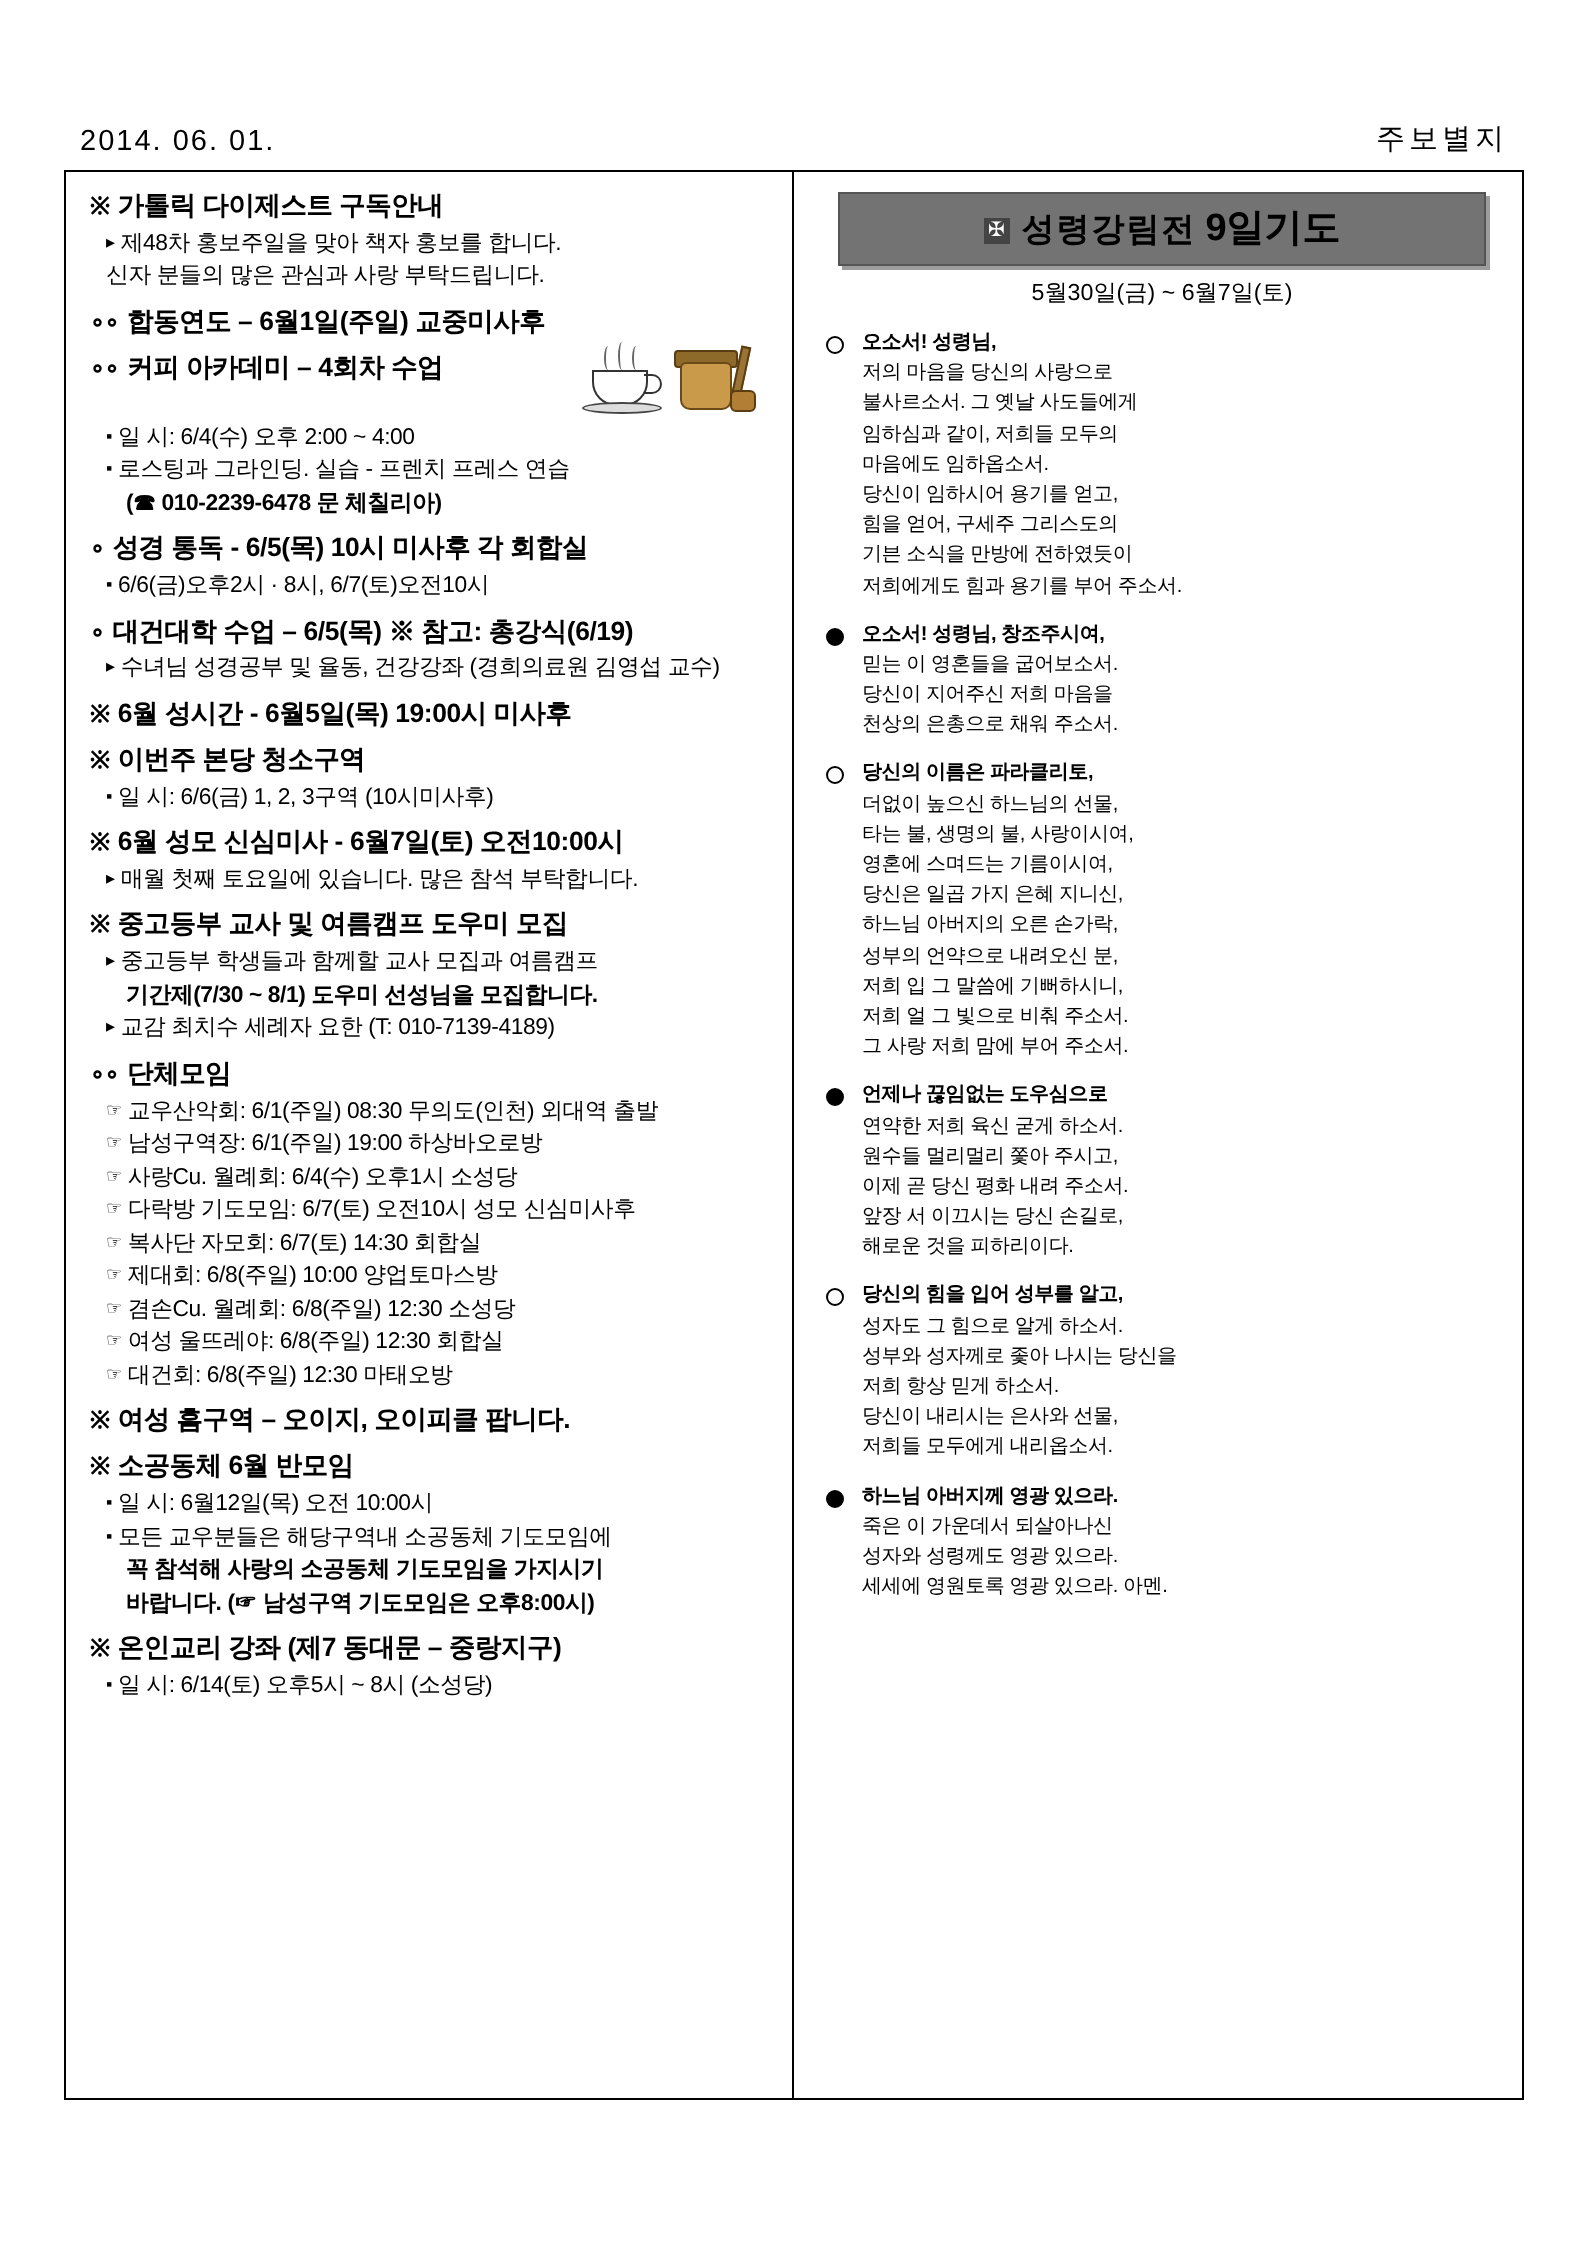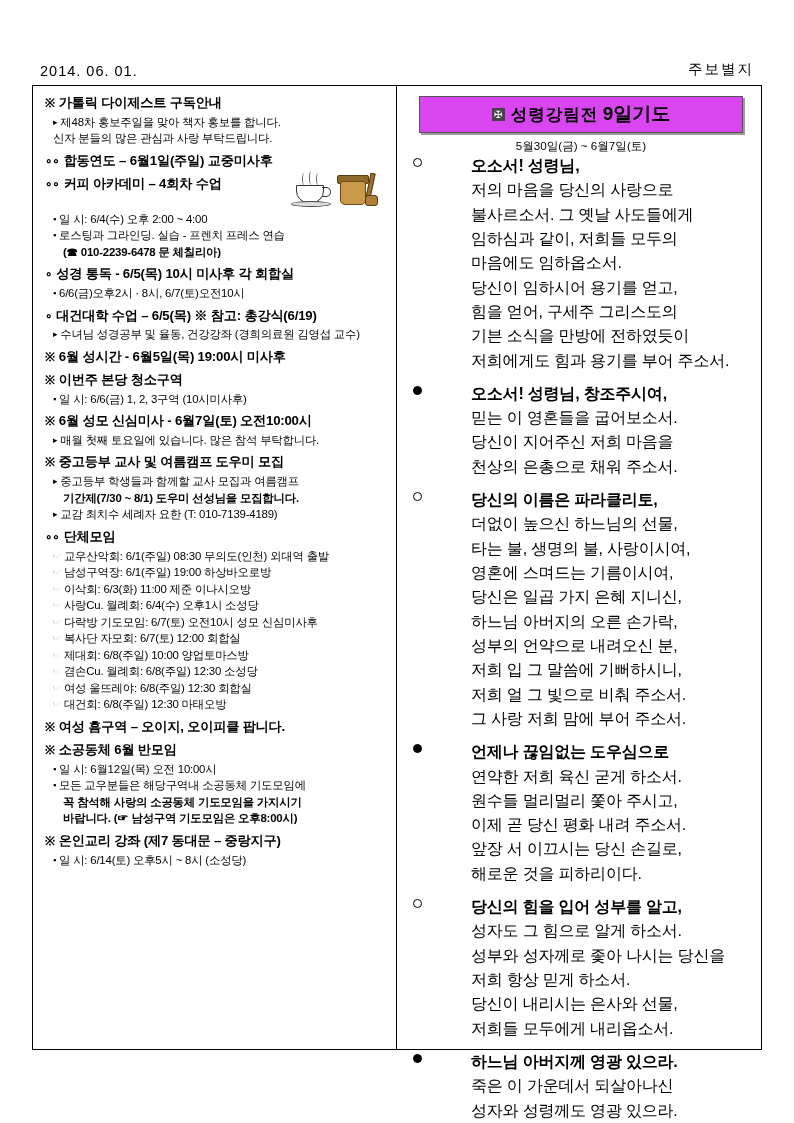--- a/index.html
+++ b/index.html
@@ -162,21 +162,21 @@
     left: 71px; top: 24px;
     width: 11px; height: 9px;
     background: #b07f35;
     border: 1px solid #5a3d12;
     border-radius: 3px;
   }
 
   
   .right-title-bar {
     border: 1.5px solid #555;
-    background: #d946ef;
+    background: #737373;
     text-align: center;
     padding: 4px 6px 5px 6px;
     margin: 2px 8px 6px 8px;
     box-shadow: 2px 2px 0 #9d9d9d;
   }
   .right-title-bar .tt {
     font-size: 16.5px;
     font-weight: bold;
     letter-spacing: 1px;
   }
@@ -191,41 +191,41 @@
     color: #fff;
     font-size: 10px;
     line-height: 13px;
     text-align: center;
     margin-right: 6px;
     vertical-align: 2px;
   }
   .right-sub {
     text-align: center;
     font-size: 11.6px;
+    margin-bottom: 10px;
   }
   .prayer {
     margin-bottom: 9px;
     position: relative;
     padding-left: 20px;
   }
   .bullet {
     position: absolute;
     left: 2px;
     top: 4px;
     width: 9px; height: 9px;
     border-radius: 50%;
     border: 1.4px solid #000;
     box-sizing: border-box;
   }
   .bullet.filled { background: #000; }
   .prayer .pl {
-    font-size: 16px;
+    font-size: 10px;
     line-height: 1.52;
     letter-spacing: -0.2px;
-    margin-left: 40px;
   }
   .prayer .pl.first { font-weight: bold; }
 </style>
 </head>
 <body>
 
 <div class="page">
 
   <div class="header">
     <span class="date">2014. 06. 01.</span>
@@ -317,24 +317,23 @@
             <div class="line indent"><span>기간제(7/30 ~ 8/1) 도우미 선성님을 모집합니다.</span></div>
             <div class="line"><span class="b">▸</span><span>교감 최치수 세례자 요한 (T: 010-7139-4189)</span></div>
           </div>
           <div class="sec">
             <div class="sec-head">
               <span class="mk">∘∘</span>
               <span>단체모임</span>
             </div>
             <div class="line"><span class="b">☞</span><span>교우산악회: 6/1(주일) 08:30 무의도(인천) 외대역 출발</span></div>
             <div class="line"><span class="b">☞</span><span>남성구역장: 6/1(주일) 19:00   하상바오로방</span></div>
-            <div class="line"><span class="b">☞</span><span>이삭회: 6/3(화) 11:00   제준 이나시오방</span></div>
             <div class="line"><span class="b">☞</span><span>사랑Cu. 월례회: 6/4(수) 오후1시   소성당</span></div>
             <div class="line"><span class="b">☞</span><span>다락방 기도모임: 6/7(토) 오전10시 성모 신심미사후</span></div>
-            <div class="line"><span class="b">☞</span><span>복사단 자모회: 6/7(토) 12:00   회합실</span></div>
+            <div class="line"><span class="b">☞</span><span>복사단 자모회: 6/7(토) 14:30   회합실</span></div>
             <div class="line"><span class="b">☞</span><span>제대회: 6/8(주일) 10:00   양업토마스방</span></div>
             <div class="line"><span class="b">☞</span><span>겸손Cu. 월례회: 6/8(주일) 12:30   소성당</span></div>
             <div class="line"><span class="b">☞</span><span>여성 울뜨레야: 6/8(주일) 12:30   회합실</span></div>
             <div class="line"><span class="b">☞</span><span>대건회: 6/8(주일) 12:30   마태오방</span></div>
           </div>
           <div class="sec">
             <div class="sec-head">
               <span class="mk">※</span>
               <span>여성 흠구역 – 오이지, 오이피클 팝니다.</span>
             </div>

